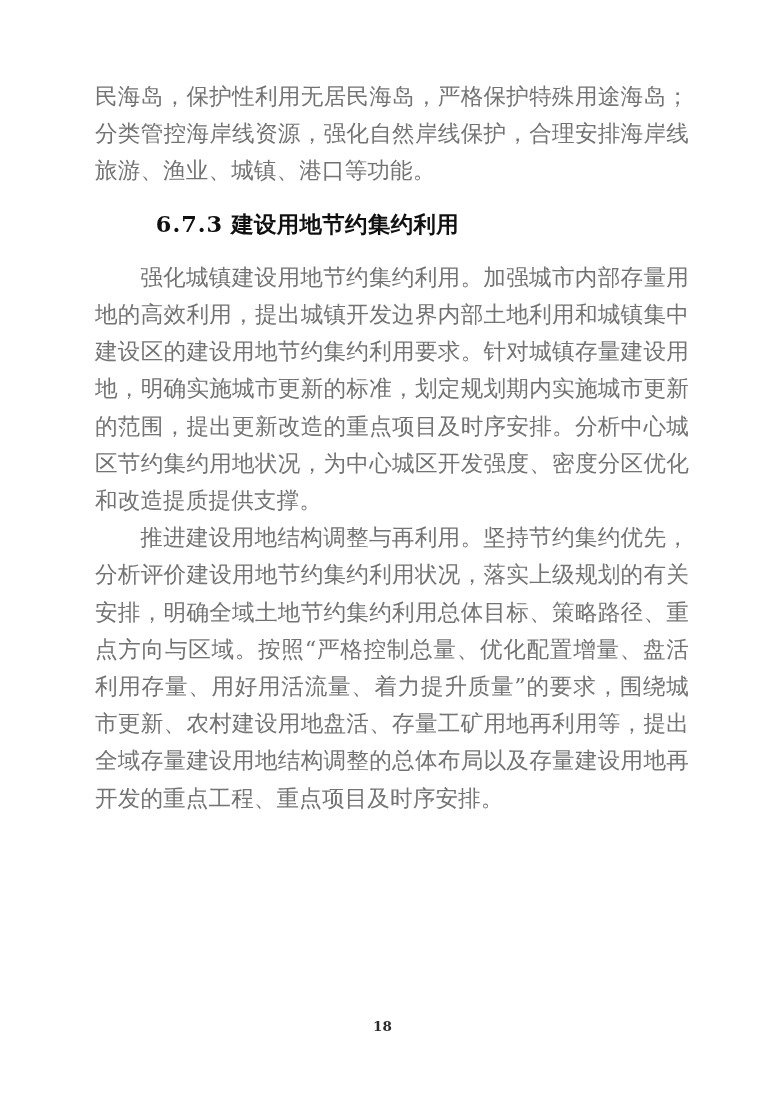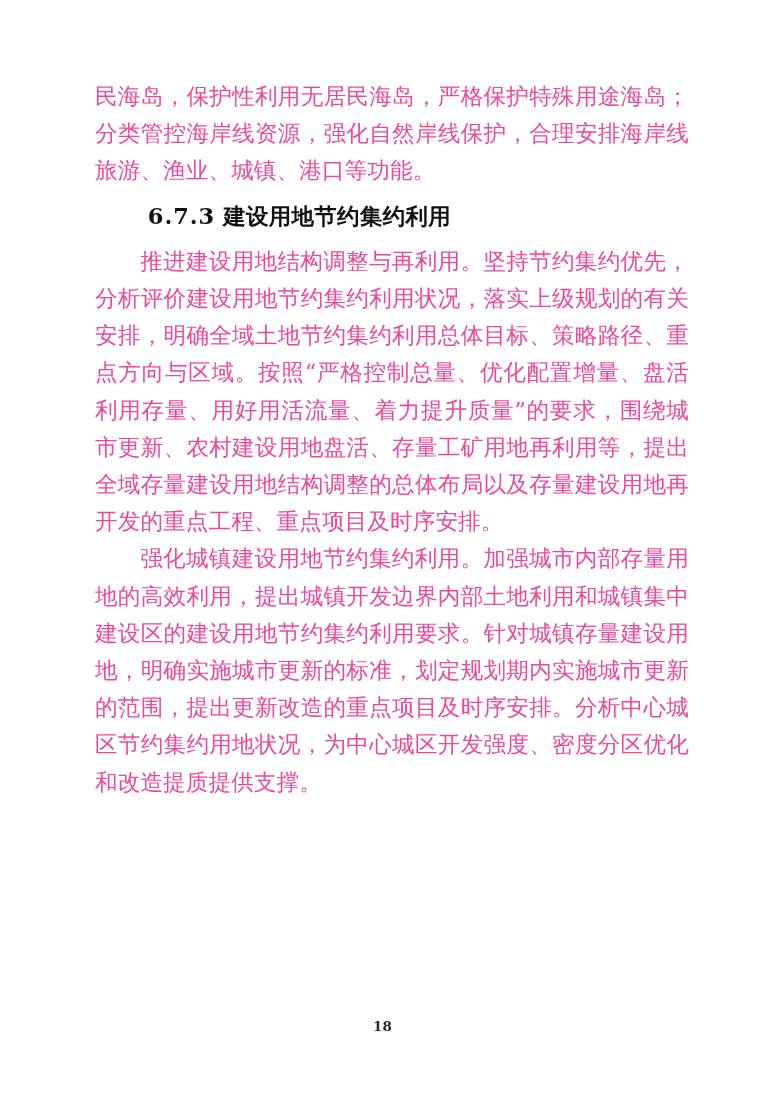--- a/index.html
+++ b/index.html
@@ -21,32 +21,32 @@
   .content {
     position: absolute;
     left: 95px;
     top: 78px;
     width: 594px;
   }
   .para {
     margin: 0;
     font-size: 22.6px;
     line-height: 37.2px;
-    color: #ec4899;
+    color: #737373;
     text-align: justify;
     text-justify: inter-character;
     text-indent: 2em;
     letter-spacing: 0.1px;
     font-weight: 400;
   }
   .para.no-indent {
     text-indent: 0;
   }
   .heading {
-    margin: 8px;
+    margin: 16px;
     font-size: 22.4px;
     line-height: 37.2px;
     color: #101010;
     font-weight: 700;
     text-indent: 2em;
     letter-spacing: 0.4px;
   }
   .heading .num {
     letter-spacing: 1px;
     margin-right: 8px;
@@ -69,21 +69,21 @@
 
 <div class="page">
 
   <div class="content">
 
     <p class="para no-indent">民海岛，保护性利用无居民海岛，严格保护特殊用途海岛；分类管控海岸线资源，强化自然岸线保护，合理安排海岸线旅游、渔业、城镇、港口等功能。</p>
 
 
     <h3 class="heading"><span class="num">6.7.3</span><span>建设用地节约集约利用</span></h3>
 
+    <p class="para">强化城镇建设用地节约集约利用。加强城市内部存量用地的高效利用，提出城镇开发边界内部土地利用和城镇集中建设区的建设用地节约集约利用要求。针对城镇存量建设用地，明确实施城市更新的标准，划定规划期内实施城市更新的范围，提出更新改造的重点项目及时序安排。分析中心城区节约集约用地状况，为中心城区开发强度、密度分区优化和改造提质提供支撑。</p>
+
     <p class="para">推进建设用地结构调整与再利用。坚持节约集约优先，分析评价建设用地节约集约利用状况，落实上级规划的有关安排，明确全域土地节约集约利用总体目标、策略路径、重点方向与区域。按照“严格控制总量、优化配置增量、盘活利用存量、用好用活流量、着力提升质量”的要求，围绕城市更新、农村建设用地盘活、存量工矿用地再利用等，提出全域存量建设用地结构调整的总体布局以及存量建设用地再开发的重点工程、重点项目及时序安排。</p>
-
-    <p class="para">强化城镇建设用地节约集约利用。加强城市内部存量用地的高效利用，提出城镇开发边界内部土地利用和城镇集中建设区的建设用地节约集约利用要求。针对城镇存量建设用地，明确实施城市更新的标准，划定规划期内实施城市更新的范围，提出更新改造的重点项目及时序安排。分析中心城区节约集约用地状况，为中心城区开发强度、密度分区优化和改造提质提供支撑。</p>
 
   </div>
 
   <div class="page-number">18</div>
 
 </div>
 
 </body></html>

